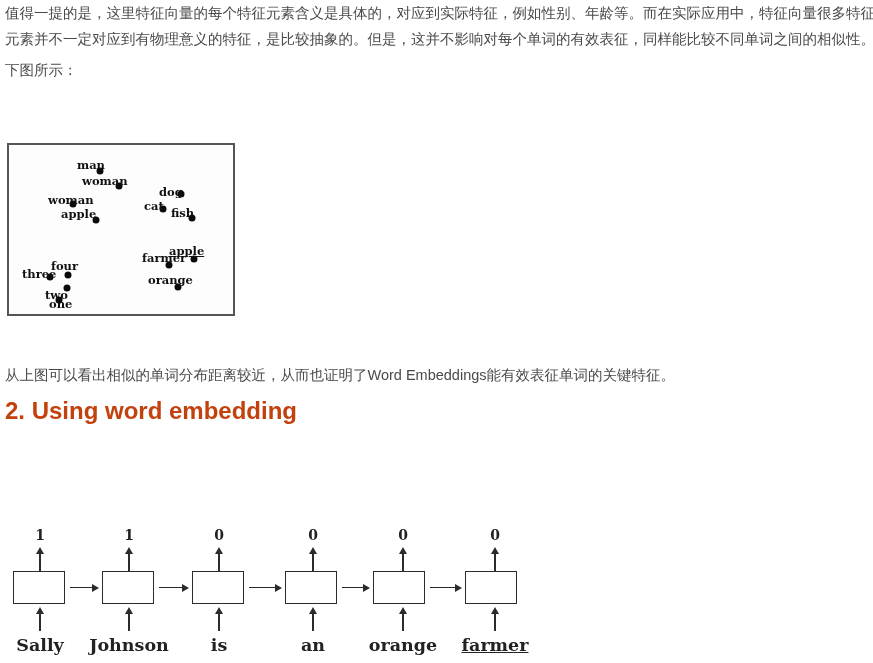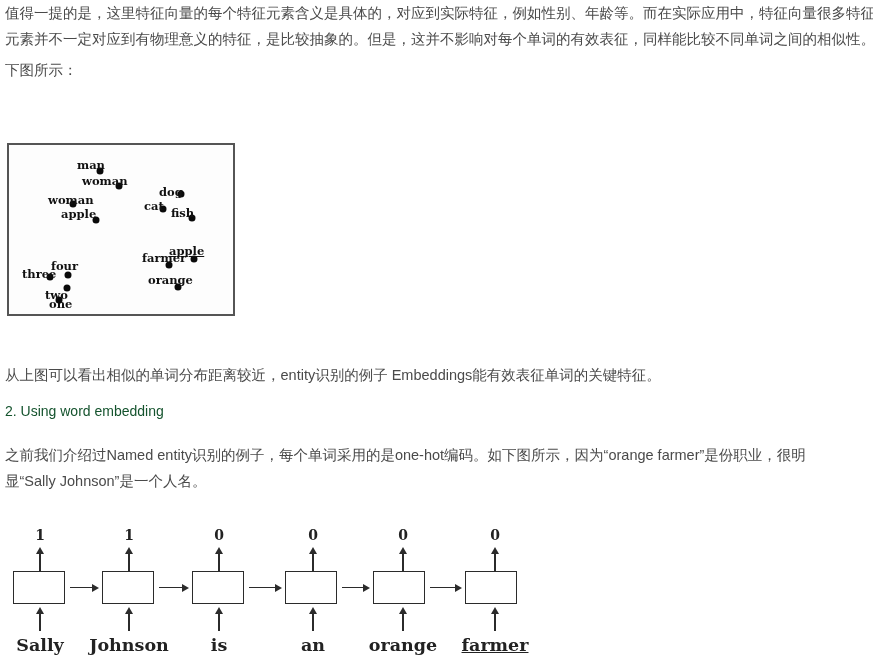--- a/index.html
+++ b/index.html
@@ -16,23 +16,23 @@
     color: #4a4a4a;
     font-size: 14.5px;
   }
   .tline {
     height: 26px; line-height: 26px;
     white-space: nowrap;
   }
   .heading2 {
     position: absolute;
     left: 5px;
-    color: #14532d;
-    font-size: 14px;
-    font-weight: normal;
+    color: #c2410c;
+    font-size: 24px;
+    font-weight: bold;
     line-height: 28px;
     white-space: nowrap;
   }
   
   .tsne-figure {
     position: absolute;
     box-sizing: border-box;
     border: 2px solid #555;
     background: #fdfdfd;
   }
@@ -131,29 +131,25 @@
       <div class="dot-label" style="left: 42px; top: 116px;">four</div>
       <div class="dot" style="left: 41px; top: 132px;"></div>
       <div class="dot-label" style="left: 13px; top: 124px;">three</div>
       <div class="dot" style="left: 58px; top: 143px;"></div>
       <div class="dot-label" style="left: 40px; top: 134px; margin-top: 20px;">one</div>
       <div class="dot" style="left: 50px; top: 155px;"></div>
       <div class="dot-label" style="left: 36px; top: 145px;">two</div>
     </div>
 
   <div class="para" style="top:362px">
-    <div class="tline">从上图可以看出相似的单词分布距离较近，entity识别的例子 Embeddings能有效表征单词的关键特征。</div>
+    <div class="tline">从上图可以看出相似的单词分布距离较近，从而也证明了Word Embeddings能有效表征单词的关键特征。</div>
   </div>
 
   <div class="heading2" style="top:397px">2. Using word embedding</div>
 
-  <div class="para" style="top:442px">
-    <div class="tline">之前我们介绍过Named entity识别的例子，每个单词采用的是one-hot编码。如下图所示，因为“orange farmer”是份职业，很明</div>
-    <div class="tline">显“Sally Johnson”是一个人名。</div>
-  </div>
 
   <div class="seq-diagram" style="left: 0px; top: 525px; width: 545px; height: 138px;">
       <div class="num-label" style="left: 40px; top: 3px;">1</div>
       <div class="arrow-up" style="left: 40px; top: 22px;"></div>
       <div class="vline" style="left: 39.25px; top: 29px; height: 17px;"></div>
       <div class="dbox" style="left: 13px; top: 46px; width: 52px; height: 33px;"></div>
       <div class="arrow-up" style="left: 40px; top: 82px;"></div>
       <div class="vline" style="left: 39.25px; top: 89px; height: 17px;"></div>
       <div class="word-label" style="left: 40px; top: 112px;">Sally</div>
       <div class="num-label" style="left: 129px; top: 3px;">1</div>

